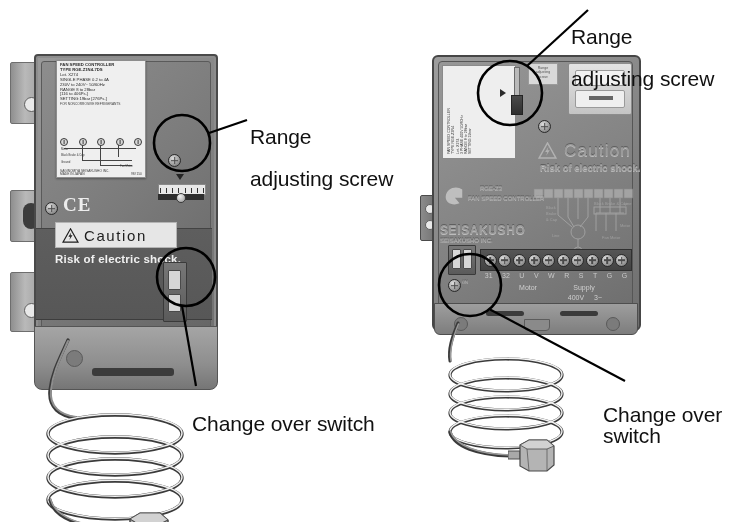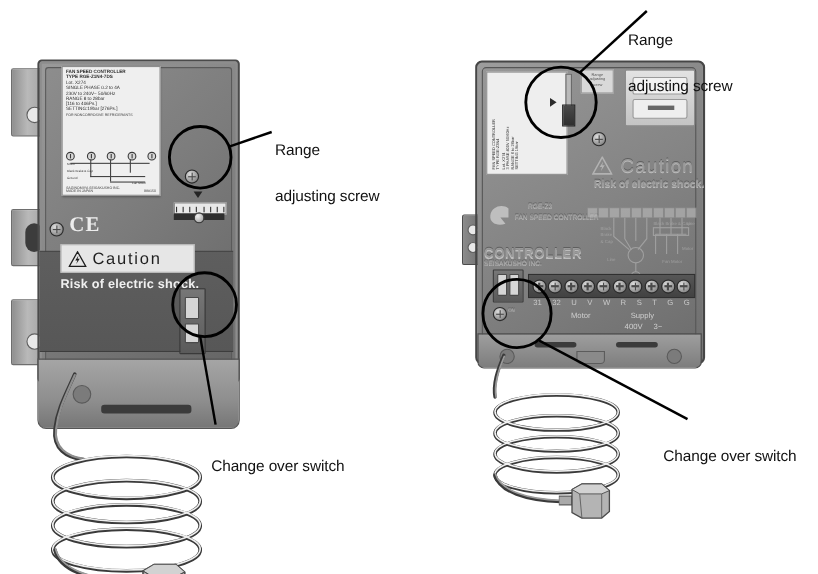--- a/index.html
+++ b/index.html
@@ -15,21 +15,21 @@
     width: 744px;
     height: 522px;
     background: #ffffff;
     overflow: hidden;
   }
 
   
   .annot {
     position: absolute;
     font-family: "Liberation Sans", sans-serif;
-    font-size: 14px;
+    font-size: 21px;
     line-height: 21px;
     color: #111111;
     white-space: pre-line;
     letter-spacing: -0.1px;
   }
   .annot-line2 { display: block; }
 
   
   #overlay {
     position: absolute;
@@ -600,21 +600,21 @@
       <span class="r-embossed" style="left:2px; top:22px; font-size:9.5px; font-weight:bold;">Risk of electric shock.</span>
     </div>
 
     <span style="position:absolute; left:22px; top:140px;">
       <svg viewBox="0 0 26 24" width="24" height="22" aria-hidden="true">
         <path d="M22 5 C16 0, 5 3, 4 12 C3 20, 12 23, 19 20 L14 14 L22 14 Z" fill="#c8c8c8" opacity="0.85"></path>
       </svg>
     </span>
     <span class="r-embossed" style="left:60px; top:140px; font-size:6px;">RGE-Z3</span>
     <span class="r-embossed" style="left:48px; top:150px; font-size:6px;">FAN SPEED CONTROLLER</span>
-    <span class="r-embossed" style="left:20px; top:178px; font-size:12px; letter-spacing:0.6px; font-weight:bold;">CONTROLLER</span>
+    <span class="r-embossed" style="left:20px; top:178px; font-size:12px; letter-spacing:0.6px; font-weight:bold;">SEISAKUSHO</span>
     <span class="r-embossed" style="left:20px; top:192px; font-size:6px;">SEISAKUSHO INC.</span>
 
     <svg class="r-diagram" style="left:112px; top:142px; width:104px; height:72px;" viewBox="0 0 104 72">
       <g fill="#c2c2c2" stroke="#8f8f8f" stroke-width="0.6">
         <rect x="2" y="2" width="9" height="9"></rect>
           <rect x="12" y="2" width="9" height="9"></rect>
         <rect x="22" y="2" width="9" height="9"></rect>
           <rect x="32" y="2" width="9" height="9"></rect>
         <rect x="42" y="2" width="9" height="9"></rect>
           <rect x="52" y="2" width="9" height="9"></rect>

